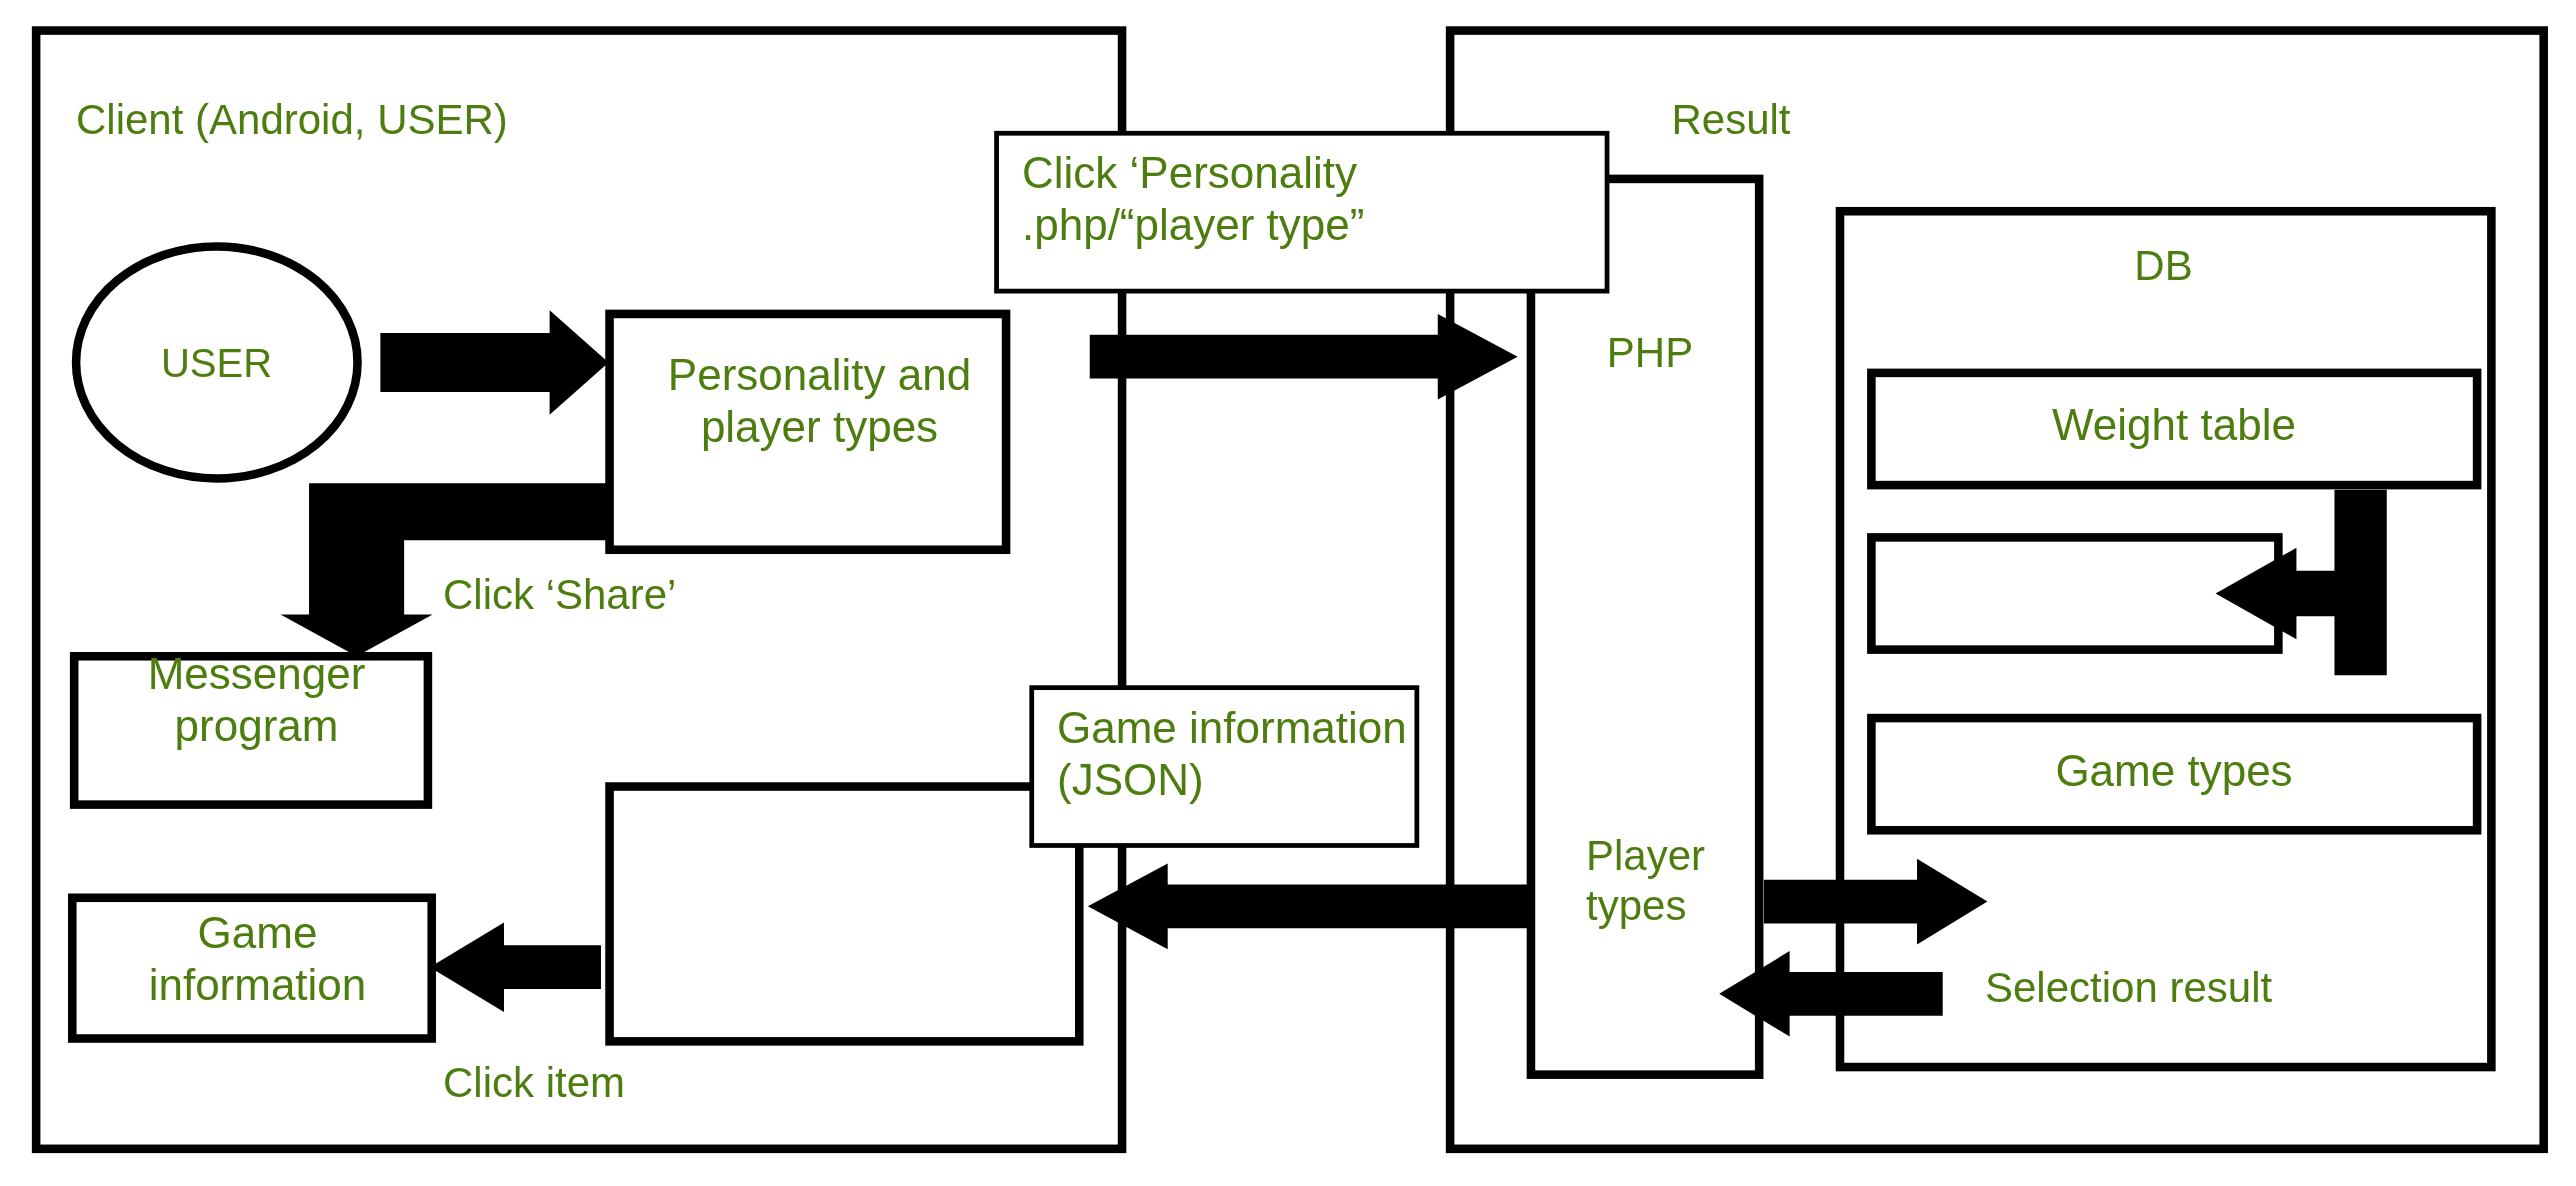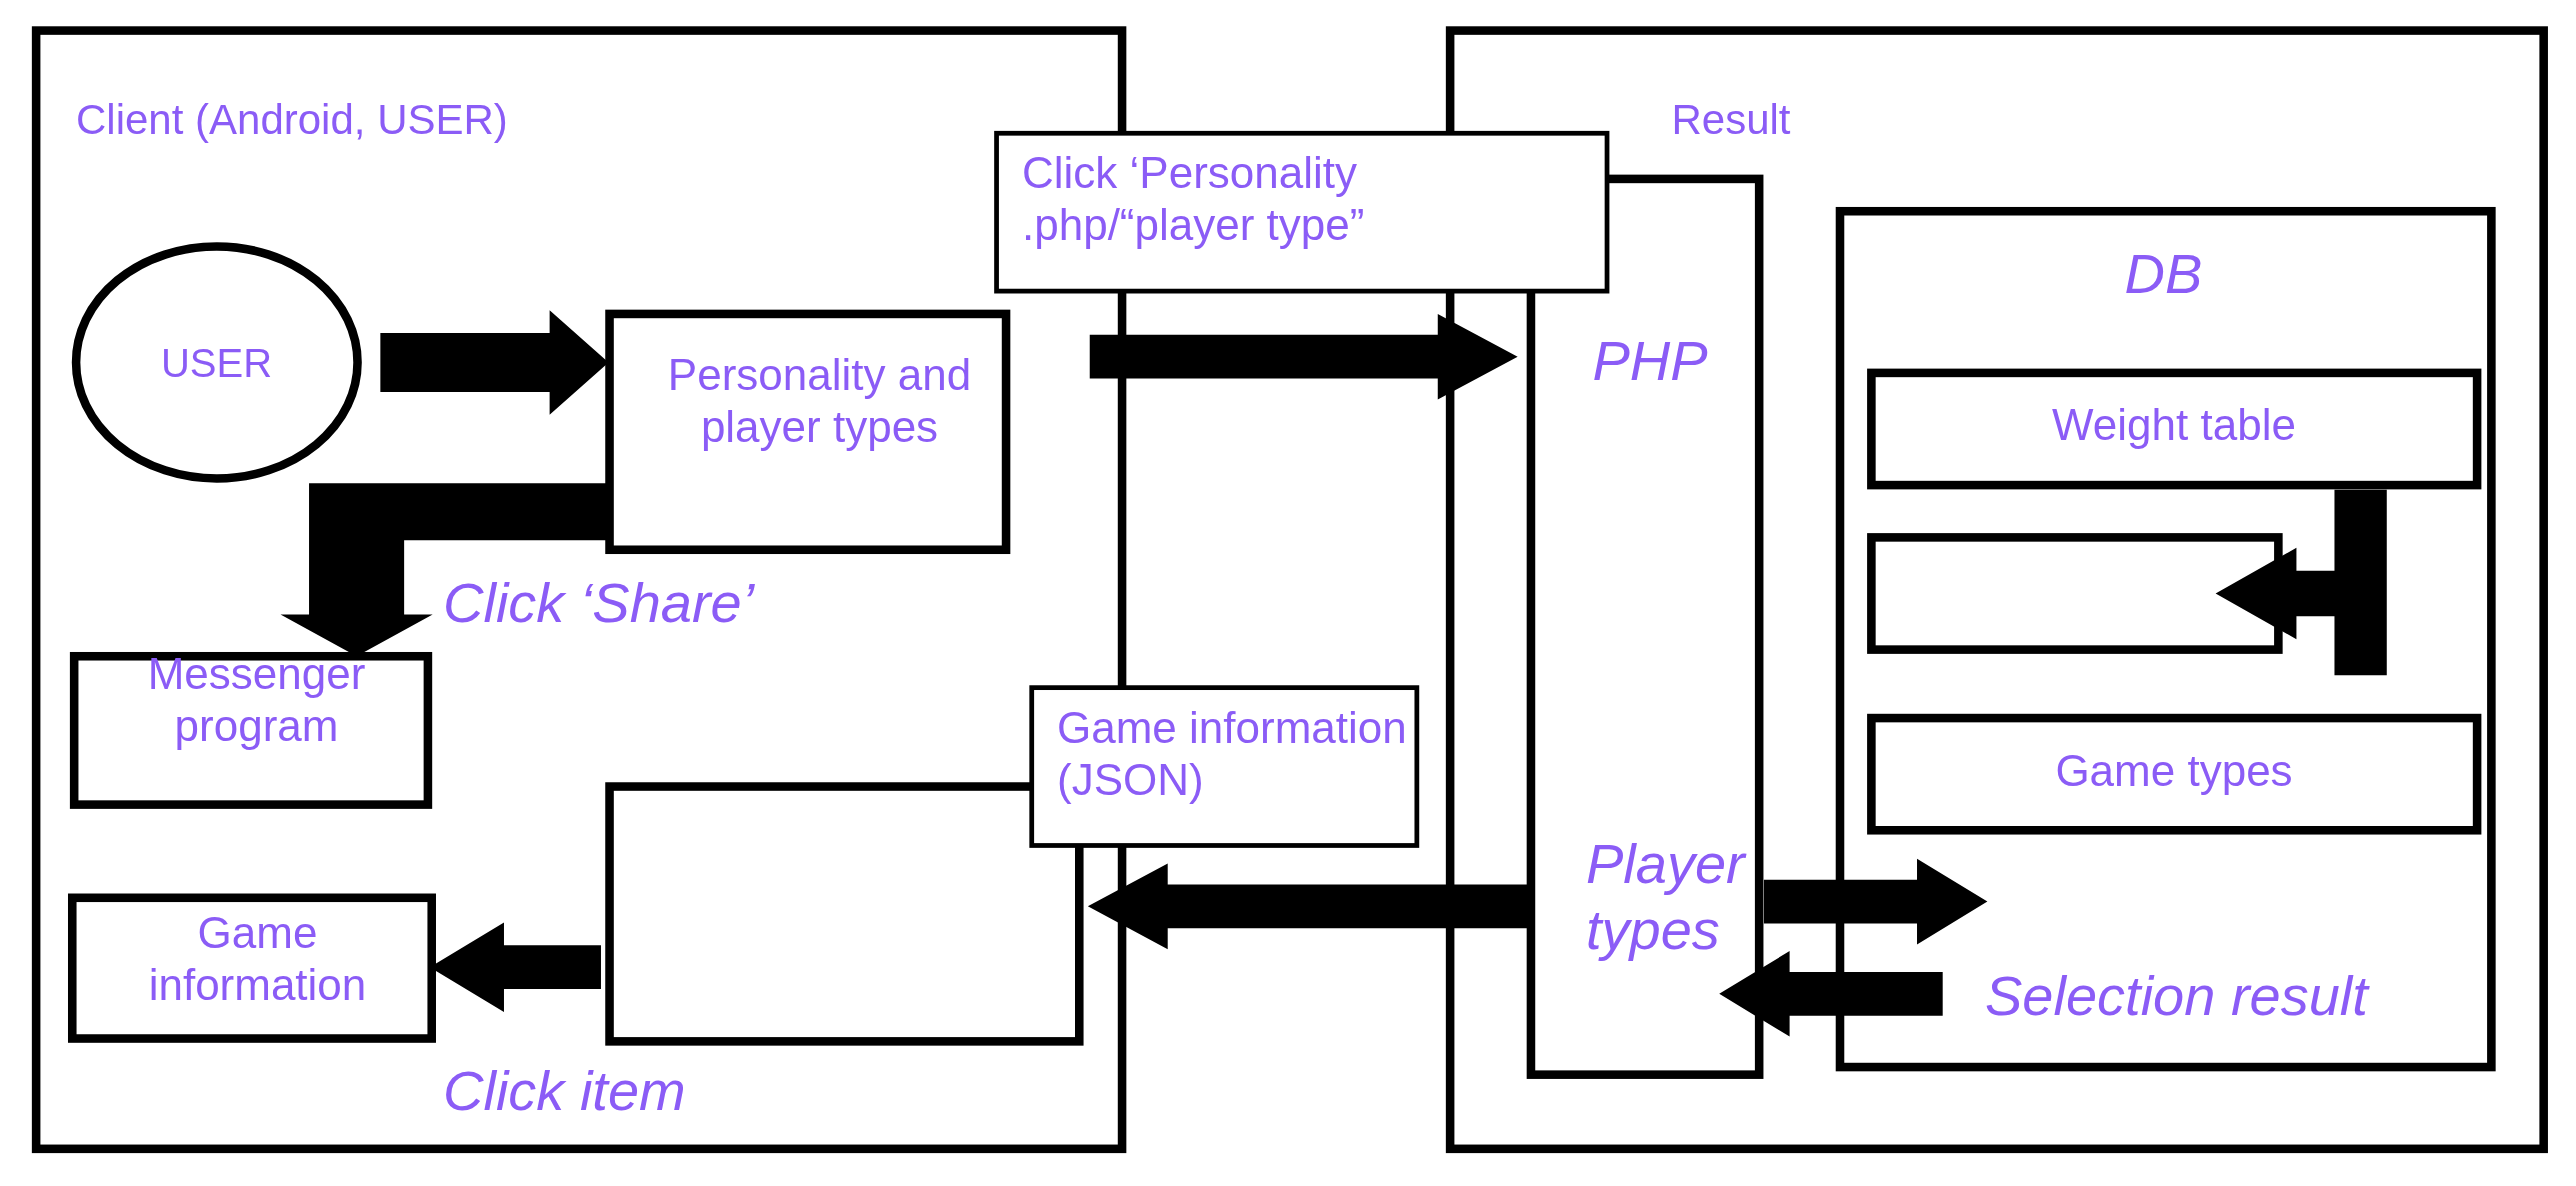--- a/index.html
+++ b/index.html
@@ -17,31 +17,31 @@
   }
   svg.layer {
     position: absolute;
     top: 0;
     left: 0;
     width: 2576px;
     height: 1187px;
   }
   .node-text {
     position: absolute;
-    color: #8b5cf6;
+    color: #4d7c0f;
     font-family: "Liberation Sans", sans-serif;
     font-weight: 400;
     line-height: 1.18;
     white-space: pre-line;
     pointer-events: none;
   }
   .t-zone   { font-size: 42px; }
   .t-box    { font-size: 44px; text-align: center; }
   .t-table  { font-size: 44px; }
-  .t-label  { font-size: 56px; font-style: italic; }
+  .t-label  { font-size: 42px; }
   .t-callout{ font-size: 44px; }
   .t-user   { font-size: 40px; }
   .center   { text-align: center; }
 </style>
 </head>
 <body>
 
 <div id="diagram-root">
 
   <svg class="layer" viewBox="0 0 2709 1248">

